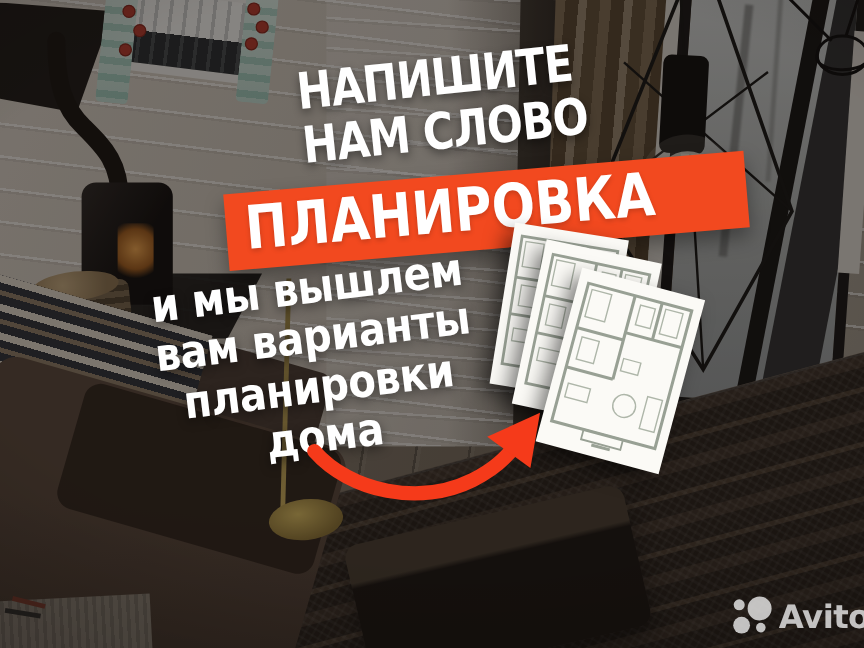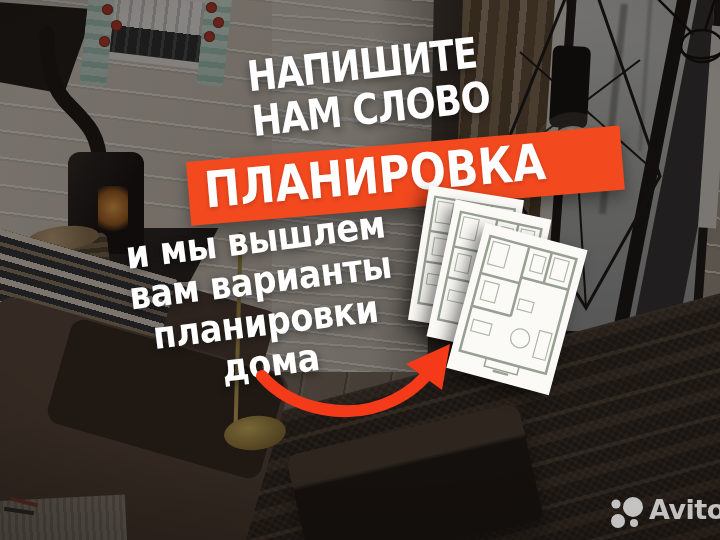--- a/index.html
+++ b/index.html
@@ -103,21 +103,21 @@
     text-shadow:0 3px 9px rgba(0,0,0,.45);white-space:nowrap;}
   .subtext span{position:static;display:block;}
   .sheets{left:416px;top:190px;width:215px;height:222px;}
   .sheet{background:#fbfaf6;box-shadow:-6px 8px 16px rgba(0,0,0,.5);}
   .sheet.s1{left:2px;top:2px;width:96px;height:136px;transform:rotate(9deg);}
   .sheet.s2{left:24px;top:18px;width:98px;height:140px;transform:rotate(12deg);}
   .sheet.s3{left:48px;top:44px;width:106px;height:150px;transform:rotate(15deg);}
   .sheet svg{position:static;width:100%;height:100%;}
   .arrow-svg{left:246px;top:336px;}
   
-  .watermark{left:606px;top:494px;width:112px;height:40px;display:flex;gap:3px;opacity:.82;}
+  .watermark{left:606px;top:494px;width:112px;height:40px;display:flex;align-items:center;gap:3px;opacity:.82;}
   .watermark svg{position:static;flex:0 0 auto;}
   .avito-word{position:static;color:#e8e8e8;font-weight:bold;font-size:27px;letter-spacing:-.5px;
     font-family:"DejaVu Sans","Liberation Sans",sans-serif;}
 </style>
 </head>
 <body>
 
 <svg width="0" height="0" style="position:absolute">
   <defs>
     <g id="planSym">

